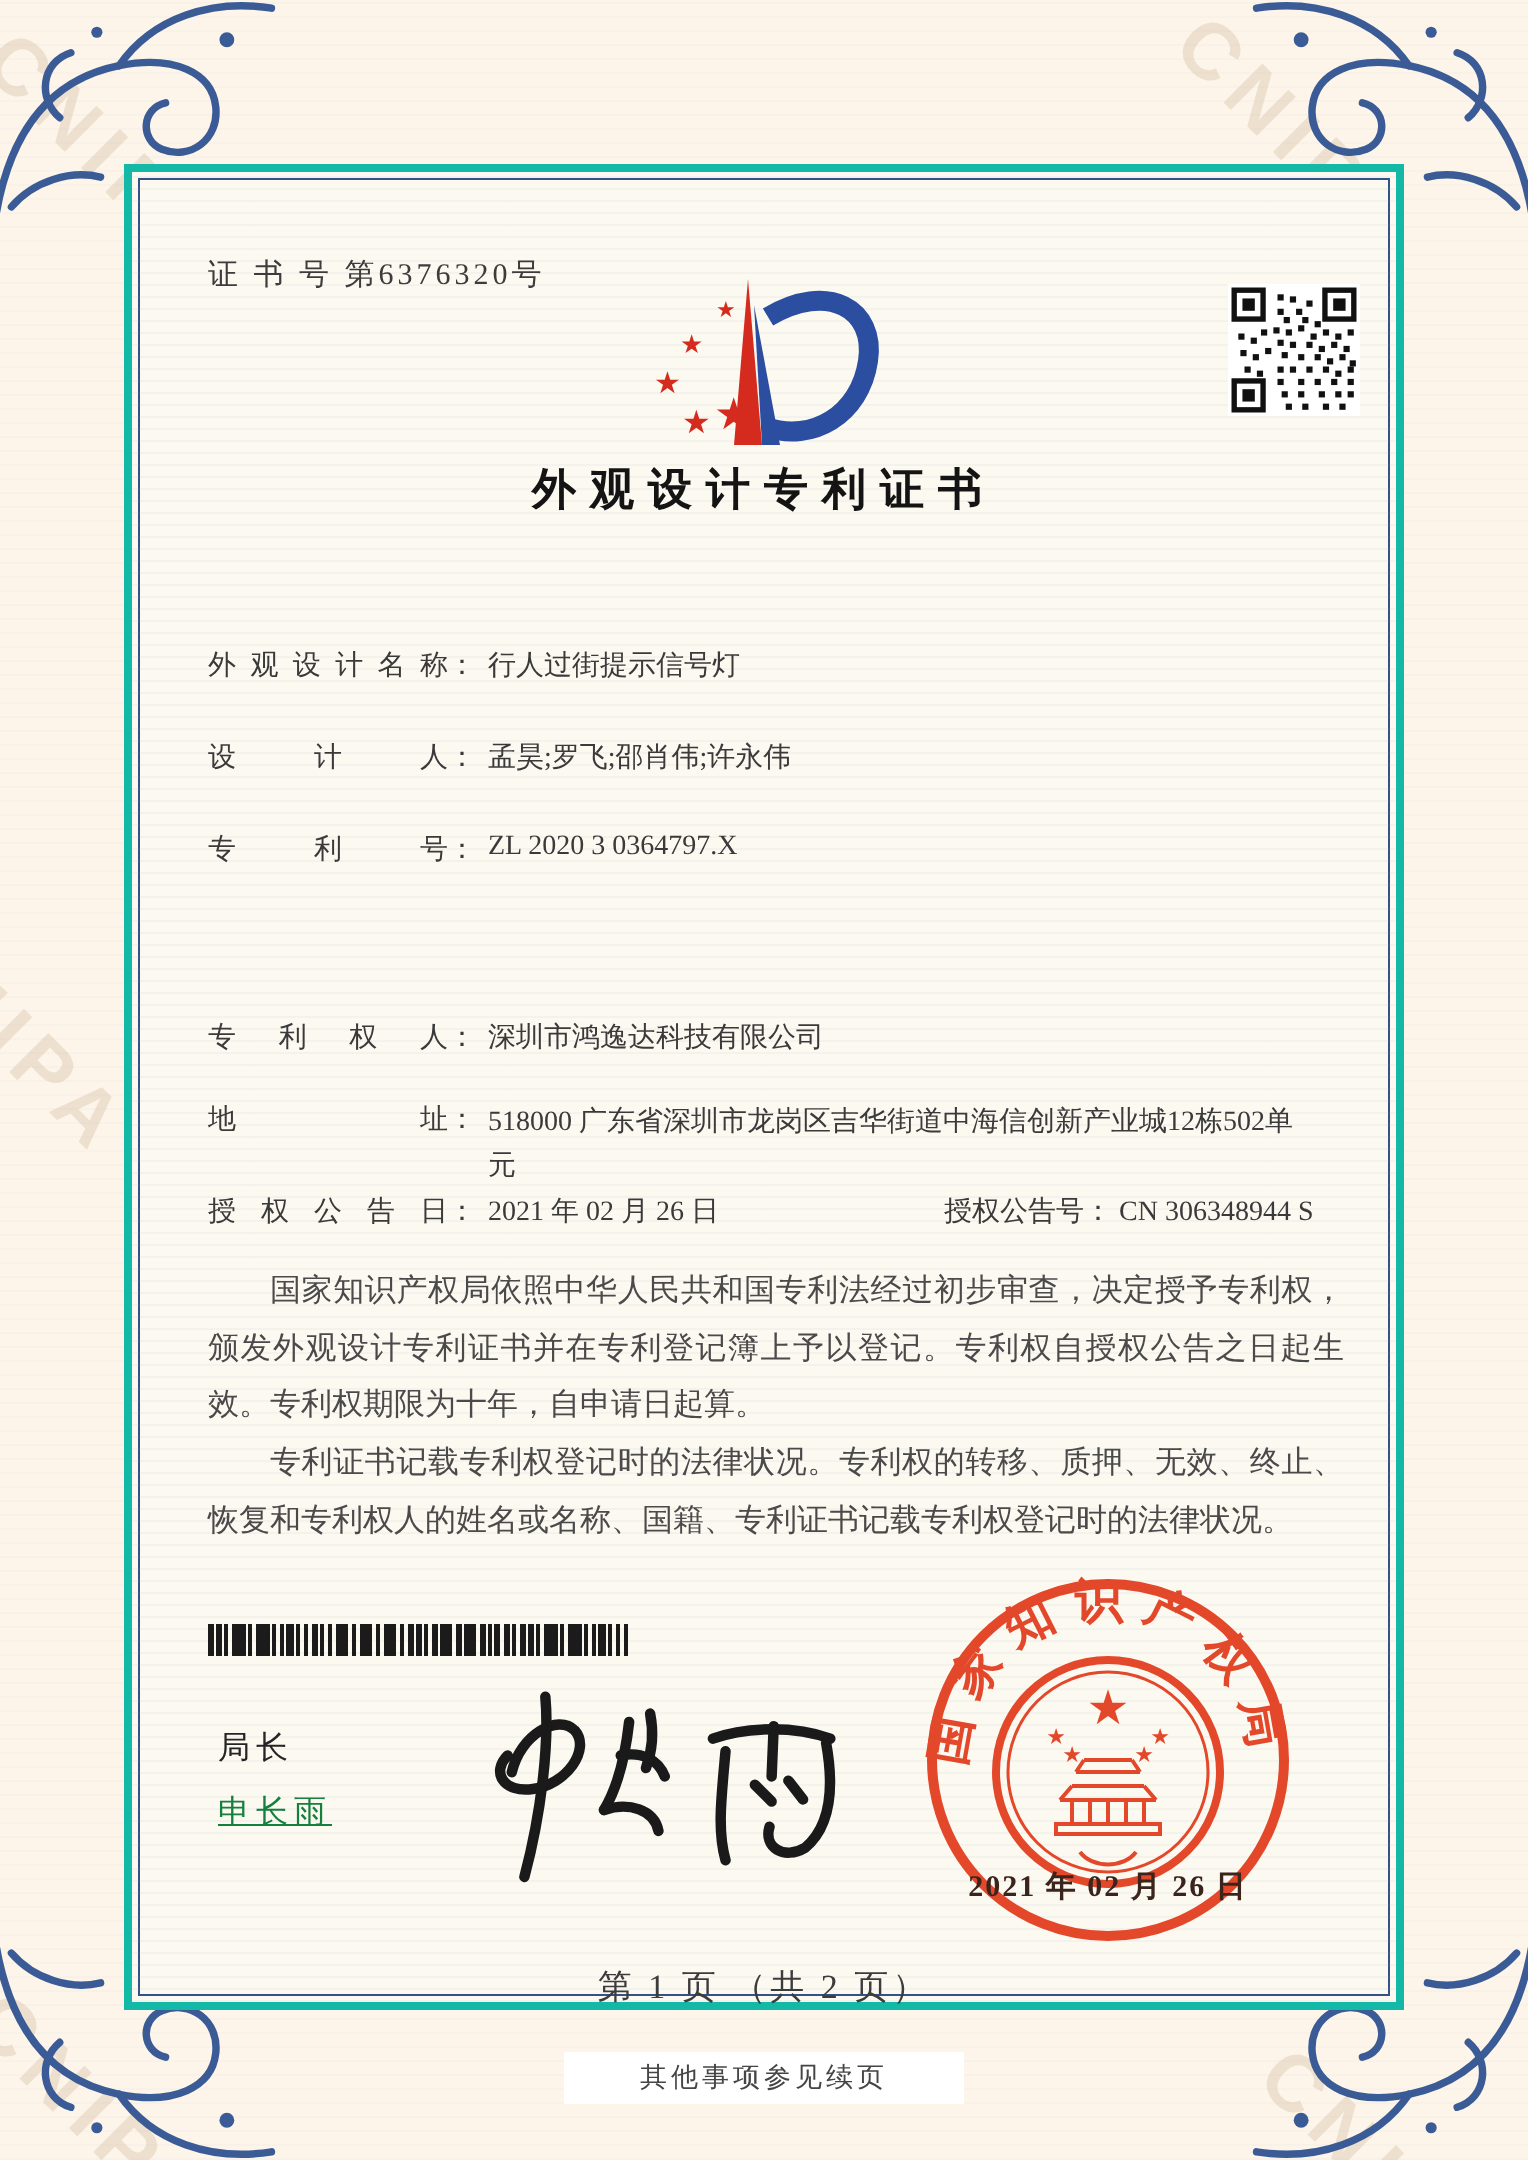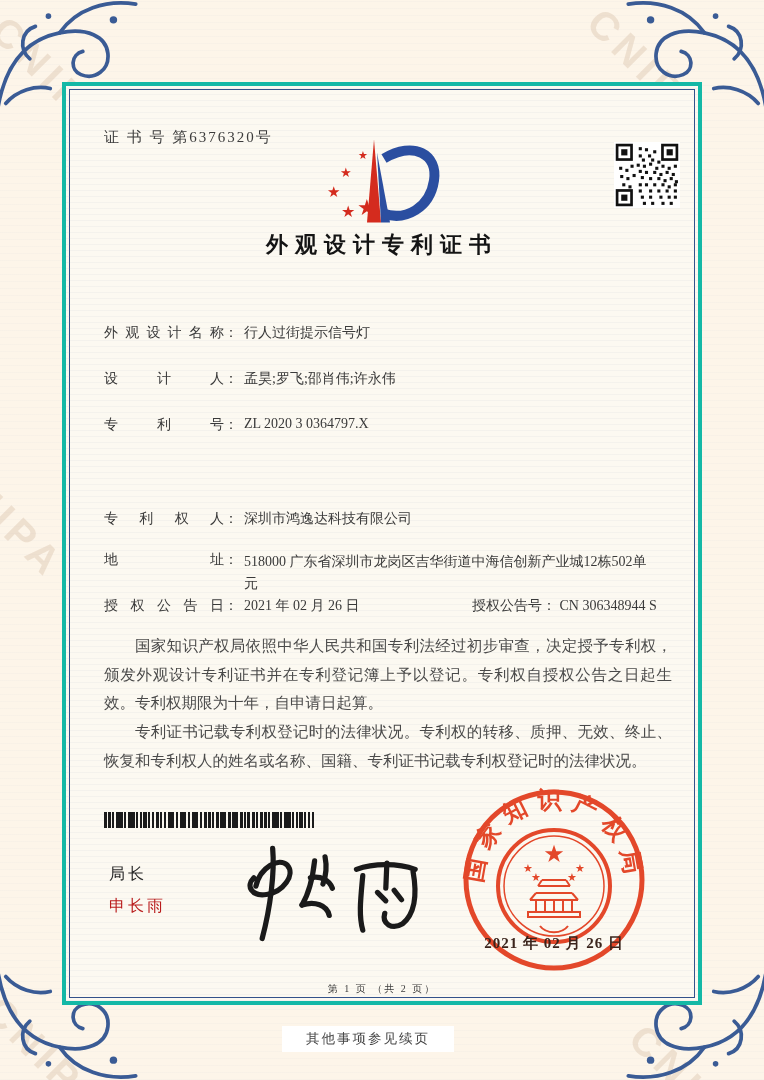--- a/index.html
+++ b/index.html
@@ -62,33 +62,33 @@
   }
   .body-text p{margin:0;text-indent:2em;}
   .barcode{
     position:absolute;left:38px;top:726px;width:210px;height:16px;
     background:
       repeating-linear-gradient(90deg,#1b1b1b 0 2px,transparent 2px 4px),
       repeating-linear-gradient(90deg,#1b1b1b 0 1px,transparent 1px 6px),
       repeating-linear-gradient(90deg,#1b1b1b 0 3px,transparent 3px 13px);
   }
   .sig-title{position:absolute;left:43px;top:778px;font-size:16px;letter-spacing:3px;color:#252525;}
-  .sig-name{position:absolute;left:43px;top:810px;font-size:16px;letter-spacing:3px;color:#b91c1c;}
+  .sig-name{position:absolute;left:43px;top:810px;font-size:16px;letter-spacing:3px;color:#15803d;text-decoration:underline;}
   .sig-script{position:absolute;left:148px;top:756px;width:220px;height:105px;}
   .seal{position:absolute;left:392px;top:698px;width:192px;height:192px;opacity:.93;}
   .seal-date{
     position:absolute;left:382px;top:848px;width:212px;text-align:center;
     font-size:15px;letter-spacing:1px;color:#3a241c;font-weight:600;
   }
   .page-info{
     position:absolute;left:0;top:896px;width:100%;text-align:center;
-    font-size:10px;letter-spacing:2px;color:#3c3c3c;
+    font-size:17px;letter-spacing:2px;color:#3c3c3c;
   }
   .cont-note{
-    position:absolute;left:282px;top:1026px;width:172px;height:26px;
+    position:absolute;left:282px;top:1026px;width:200px;height:26px;
     background:#ffffff;text-align:center;line-height:26px;
     font-size:13.5px;letter-spacing:2px;color:#454545;
   }
 </style>
 </head>
 <body>
 
 <div class="page-texture"></div>
 
 <span class="wm" style="left:14px;top:8px;">CNIPA</span>

